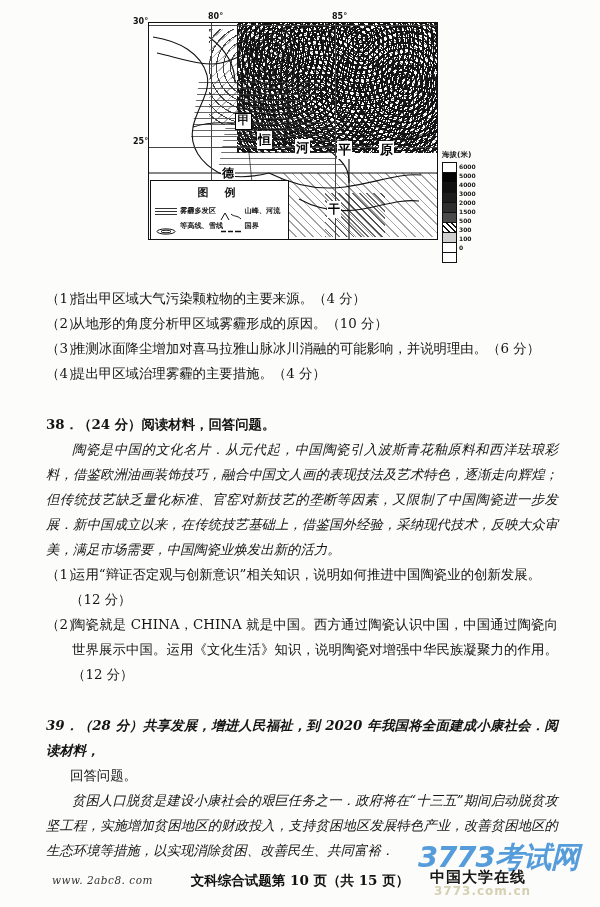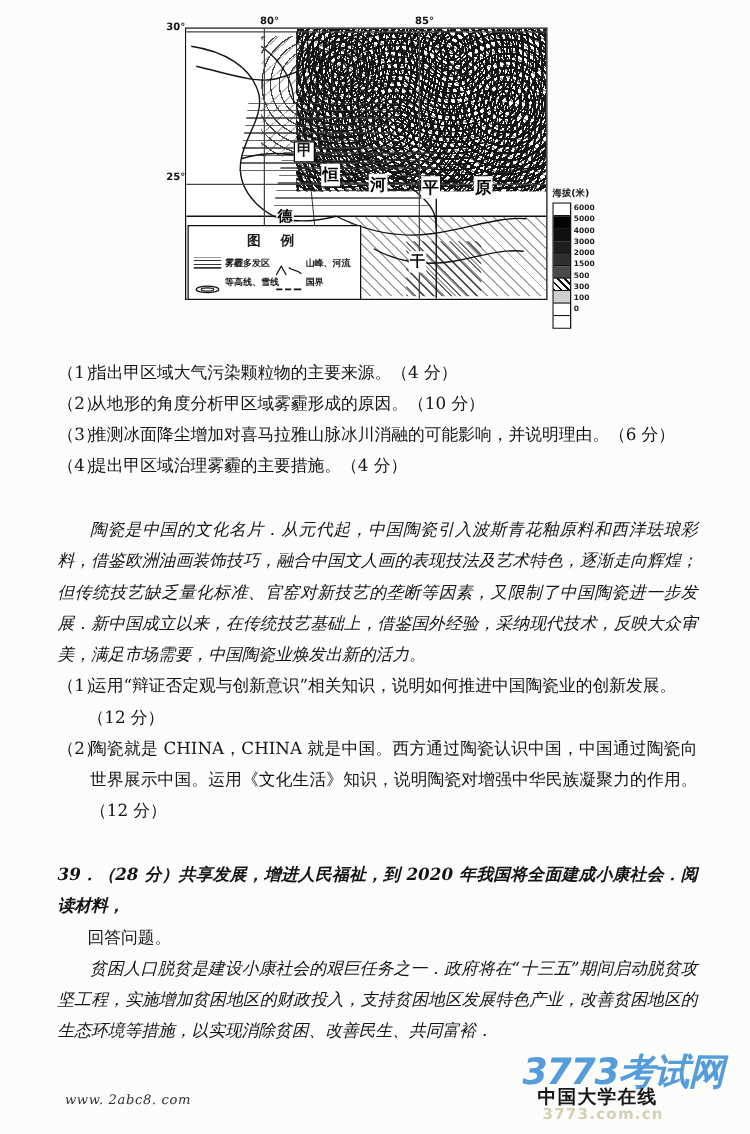--- a/index.html
+++ b/index.html
@@ -438,20 +438,21 @@
       <span class="sub-marker">（3）</span>
       <span class="sub-body para">推测冰面降尘增加对喜马拉雅山脉冰川消融的可能影响，并说明理由。（6 分）</span>
     </div>
     <div class="sub-wrap">
       <span class="sub-marker">（4）</span>
       <span class="sub-body para">提出甲区域治理雾霾的主要措施。（4 分）</span>
     </div>
 
     <div class="gap-lg"></div>
 
+    <div class="para q-num">38．（24 分）阅读材料，回答问题。</div>
     <div class="para hand indent2">陶瓷是中国的文化名片．从元代起，中国陶瓷引入波斯青花釉原料和西洋珐琅彩料，借鉴欧洲油画装饰技巧，融合中国文人画的表现技法及艺术特色，逐渐走向辉煌；但传统技艺缺乏量化标准、官窑对新技艺的垄断等因素，又限制了中国陶瓷进一步发展．新中国成立以来，在传统技艺基础上，借鉴国外经验，采纳现代技术，反映大众审美，满足市场需要，中国陶瓷业焕发出新的活力。</div>
 
     <div class="sub-wrap">
       <span class="sub-marker">（1）</span>
       <span class="sub-body para">运用“辩证否定观与创新意识”相关知识，说明如何推进中国陶瓷业的创新发展。</span>
     </div>
     <div class="indent1 para">（12 分）</div>
 
     <div class="sub-wrap">
       <span class="sub-marker">（2）</span>
@@ -465,14 +466,15 @@
     <div class="para hand indent2">贫困人口脱贫是建设小康社会的艰巨任务之一．政府将在“十三五”期间启动脱贫攻坚工程，实施增加贫困地区的财政投入，支持贫困地区发展特色产业，改善贫困地区的生态环境等措施，以实现消除贫困、改善民生、共同富裕．</div>
   </div>
 
   <div class="wm">
     <div class="wm-main">3773考试网</div>
     <div class="wm-sub">中国大学在线</div>
     <div class="wm-url">3773.com.cn</div>
   </div>
 
   <div class="footer-left">www. 2abc8. com</div>
+  <div class="footer-center">文科综合试题第 10 页（共 15 页）</div>
 
 </div>
 
 </body></html>

